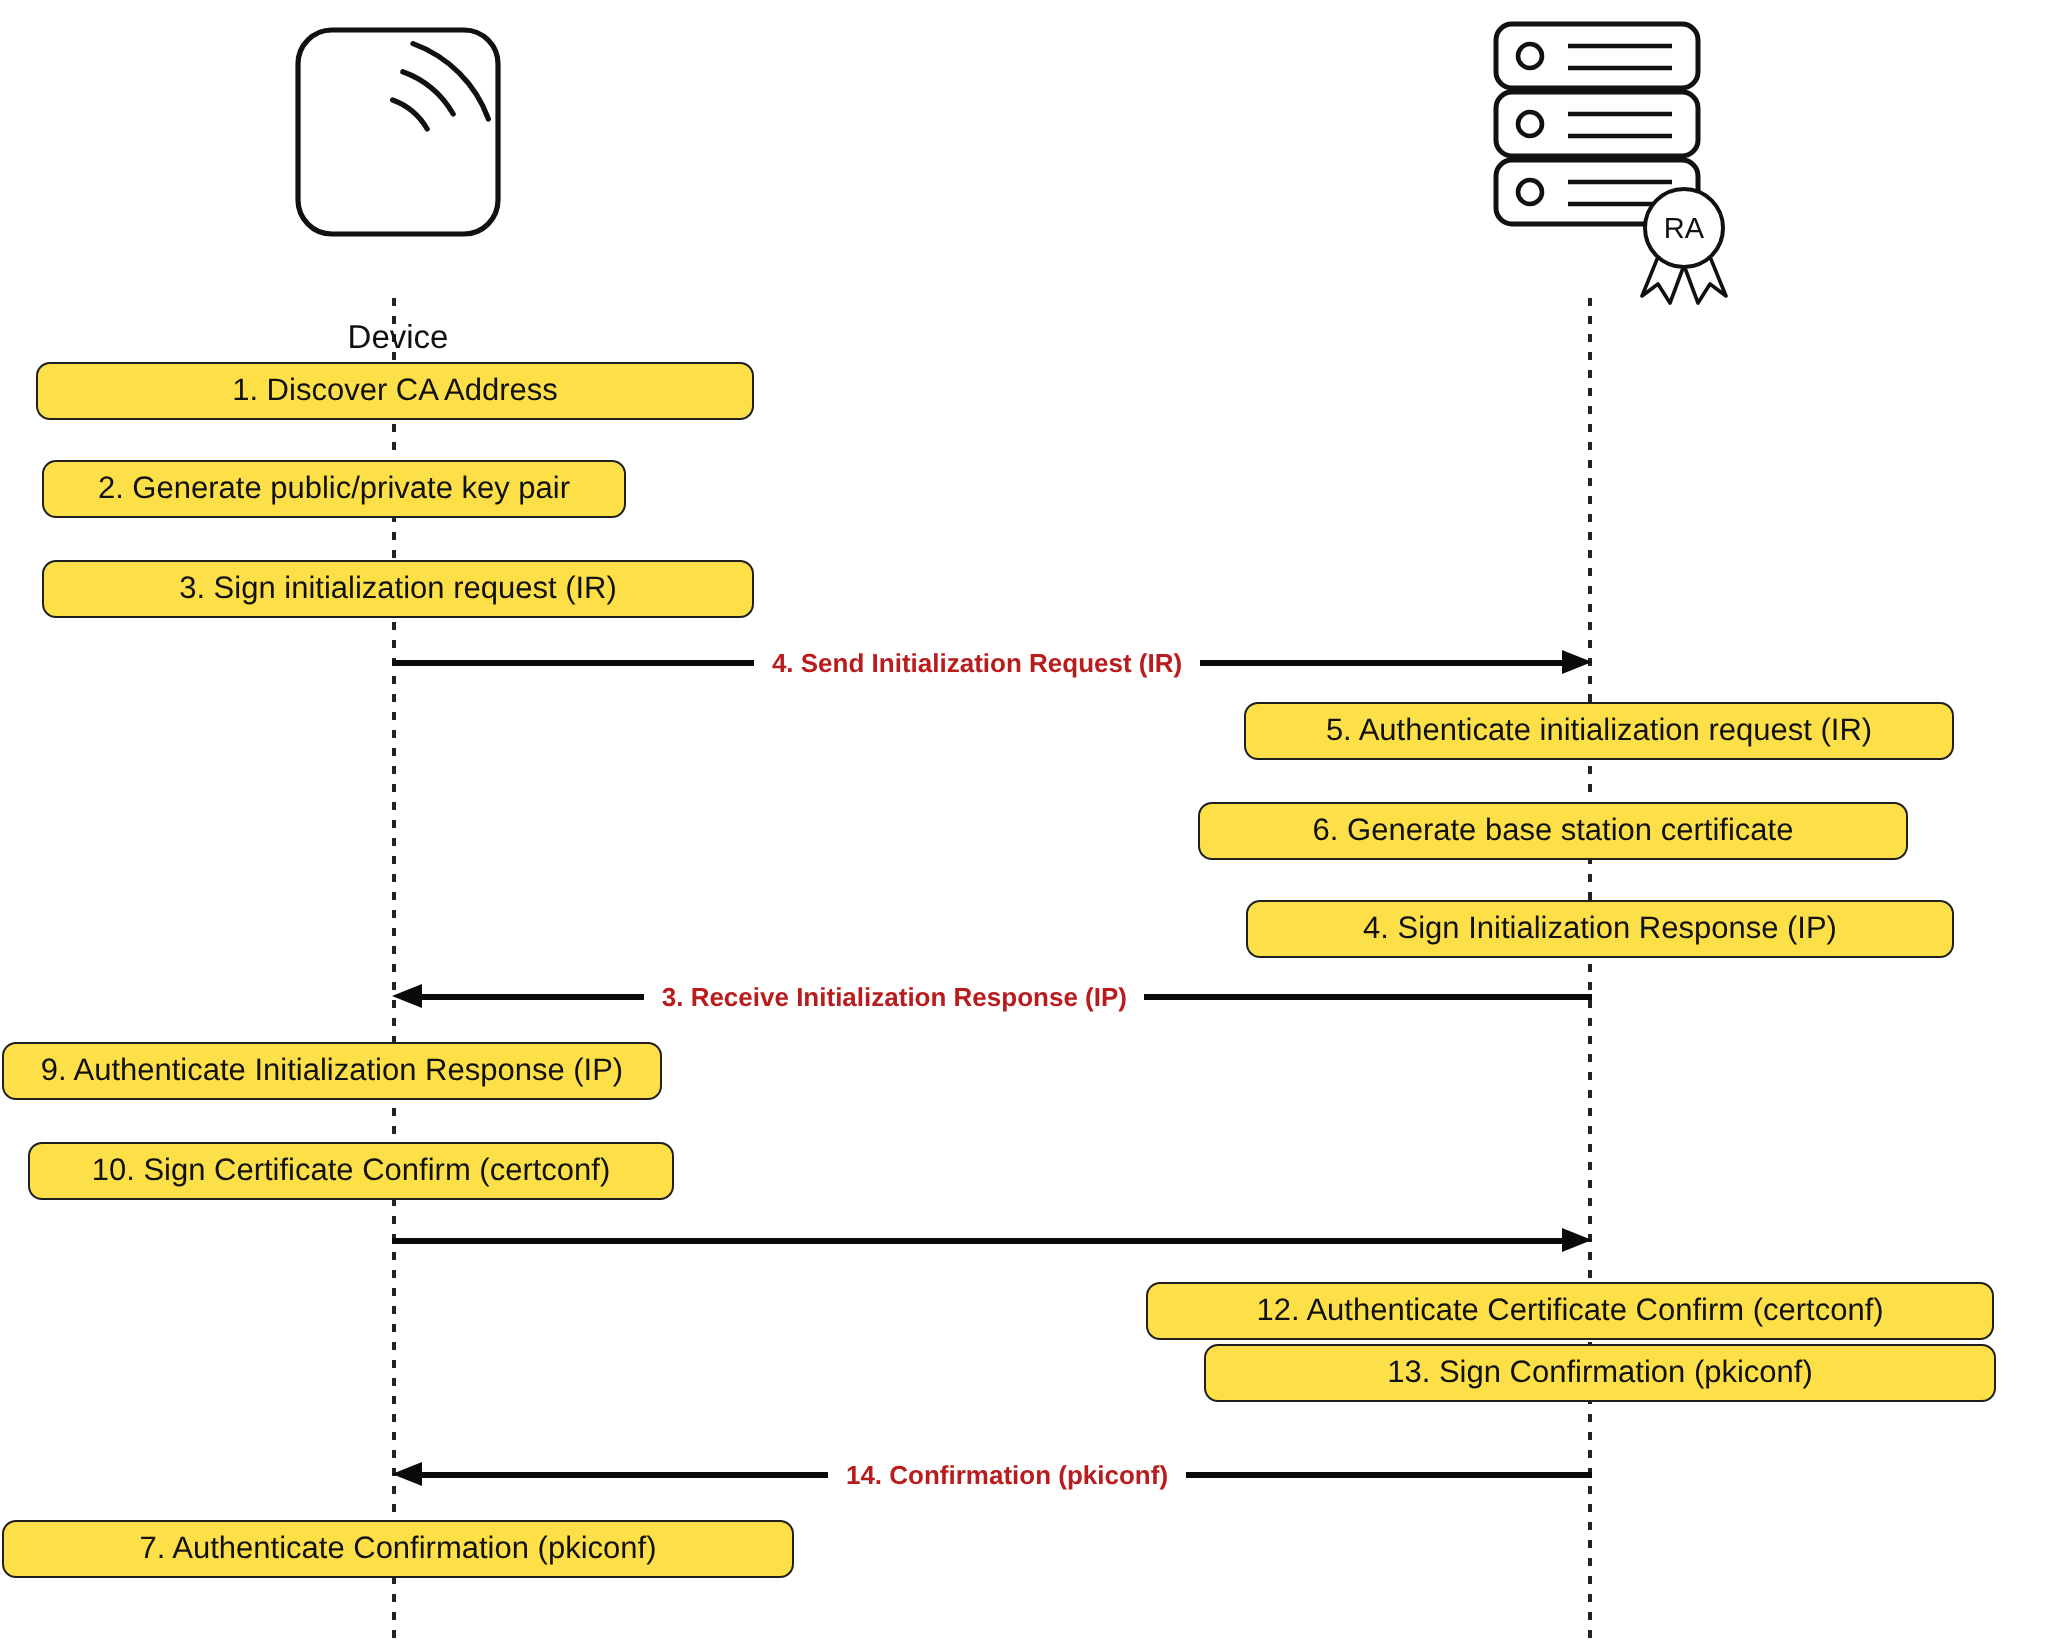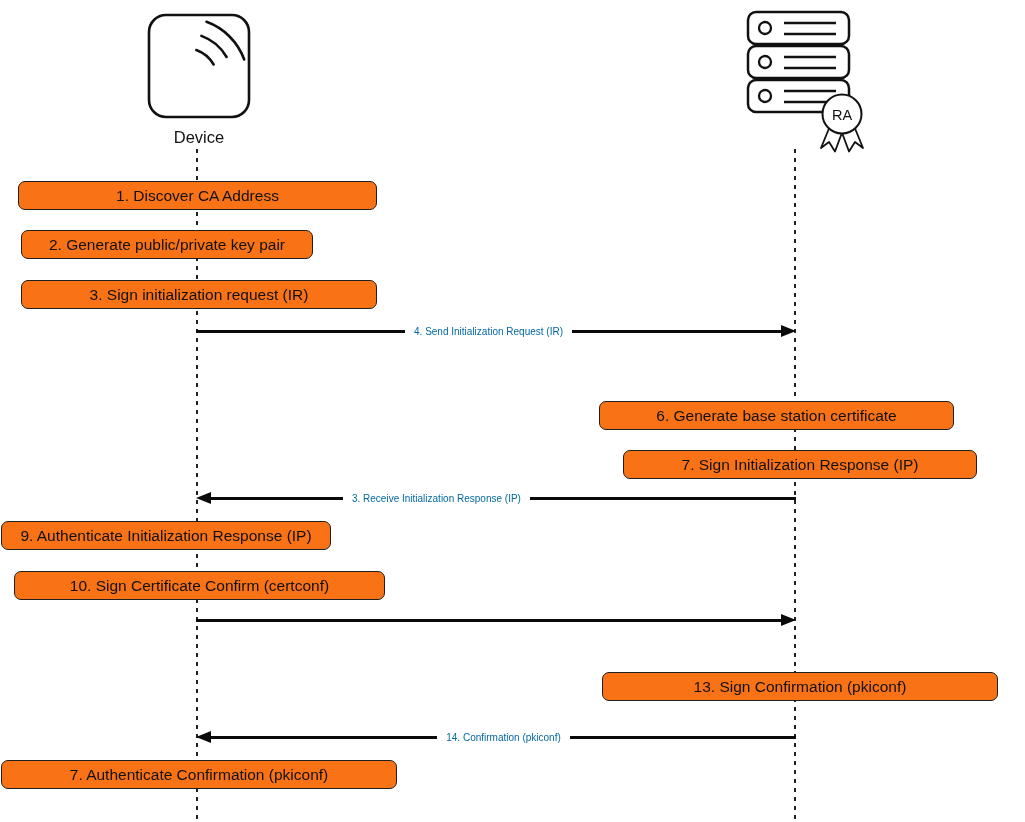--- a/index.html
+++ b/index.html
@@ -23,28 +23,29 @@
   }
 
   
   .actor { position: absolute; }
   .actor-label {
     position: absolute;
     text-align: center;
     font-size: 16.5px;
     color: #111;
     white-space: nowrap;
+    margin-top: 32px;
   }
 
   
   .action-box {
     position: absolute;
     box-sizing: border-box;
     height: 29px;
-    background: #f97316;
+    background: #fde047;
     border: 1.6px solid #1f1f1f;
     border-radius: 7px;
     display: flex;
     align-items: center;
     justify-content: center;
     font-size: 15.5px;
     white-space: nowrap;
   }
 
   
@@ -52,23 +53,24 @@
     position: absolute;
     left: 196px;
     width: 600px;
     height: 26px;
     display: flex;
     align-items: center;
   }
   .msg .seg { height: 3px; background: #0a0a0a; flex: 1 1 0; }
   .msg .lbl {
     padding: 0 9px;
-    font-size: 10px;
+    font-size: 13px;
     white-space: nowrap;
-    color: #0369a1;
+    color: #b91c1c;
+    font-weight: bold;
   }
   .head-r {
     width: 0; height: 0;
     border-top: 6.5px solid transparent;
     border-bottom: 6.5px solid transparent;
     border-left: 15px solid #0a0a0a;
   }
   .head-l {
     width: 0; height: 0;
     border-top: 6.5px solid transparent;
@@ -132,39 +134,41 @@
   <div class="action-box" style="left:21px;  top:230px; width:292px">2. Generate public/private key pair</div>
   <div class="action-box" style="left:21px;  top:280px; width:356px">3. Sign initialization request (IR)</div>
 
   <div class="msg" style="top:318px">
     <div class="seg s1"></div>
     <div class="lbl">4. Send Initialization Request (IR)</div>
     <div class="seg s2"></div>
     <div class="head-r"></div>
   </div>
 
+  <div class="action-box" style="left:622px; top:351px; width:355px">5. Authenticate initialization request (IR)</div>
   <div class="action-box" style="left:599px; top:401px; width:355px">6. Generate base station certificate</div>
-  <div class="action-box" style="left:623px; top:450px; width:354px">7. Sign Initialization Response (IP)</div>
+  <div class="action-box" style="left:623px; top:450px; width:354px">4. Sign Initialization Response (IP)</div>
 
   <div class="msg bias-left" style="top:485px">
     <div class="head-l"></div>
     <div class="seg s1"></div>
     <div class="lbl">3. Receive Initialization Response (IP)</div>
     <div class="seg s2"></div>
   </div>
 
   <div class="action-box" style="left:1px;   top:521px; width:330px">9. Authenticate Initialization Response (IP)</div>
-  <div class="action-box" style="left:14px;  top:571px; width:371px">10. Sign Certificate Confirm (certconf)</div>
+  <div class="action-box" style="left:14px;  top:571px; width:323px">10. Sign Certificate Confirm (certconf)</div>
 
   <div class="msg" style="top:607px">
     <div class="seg s1"></div>
     <div class="seg s2"></div>
     <div class="head-r"></div>
   </div>
 
+  <div class="action-box" style="left:573px; top:641px; width:424px">12. Authenticate Certificate Confirm (certconf)</div>
   <div class="action-box" style="left:602px; top:672px; width:396px">13. Sign Confirmation (pkiconf)</div>
 
   <div class="msg" style="top:724px">
     <div class="head-l"></div>
     <div class="seg s1"></div>
     <div class="lbl">14. Confirmation (pkiconf)</div>
     <div class="seg s2"></div>
   </div>
 
   <div class="action-box" style="left:1px;   top:760px; width:396px">7. Authenticate Confirmation (pkiconf)</div>

